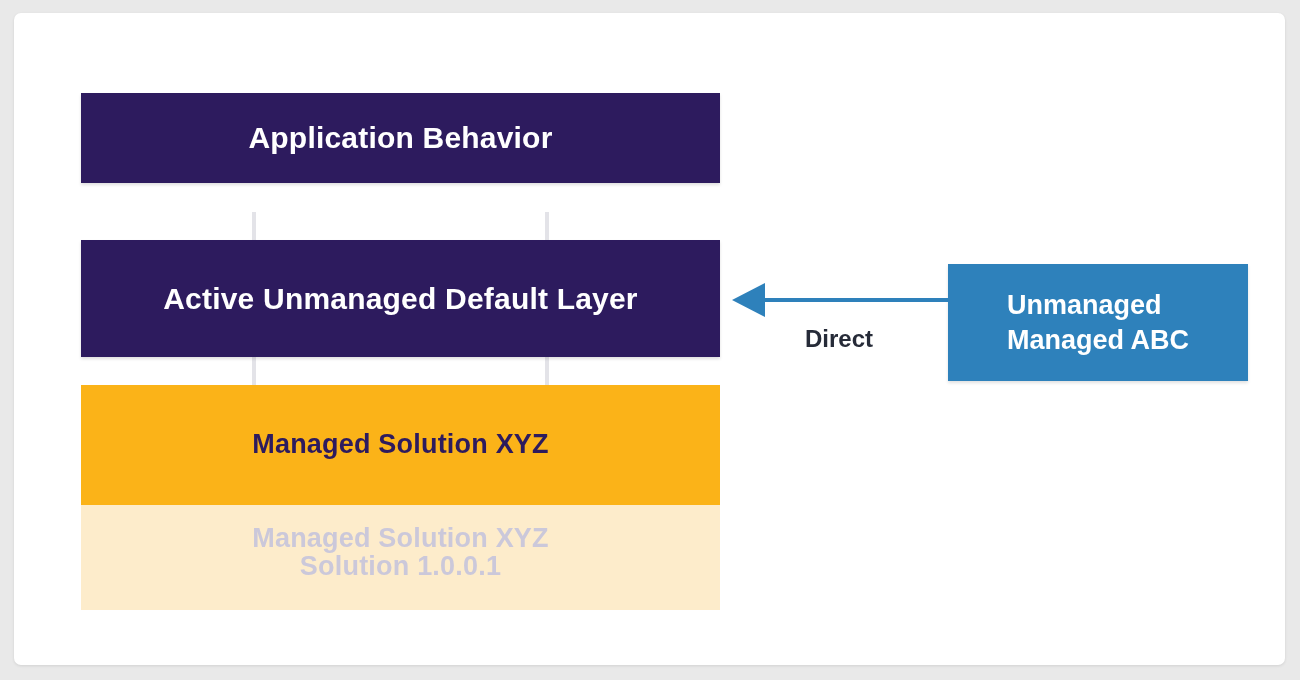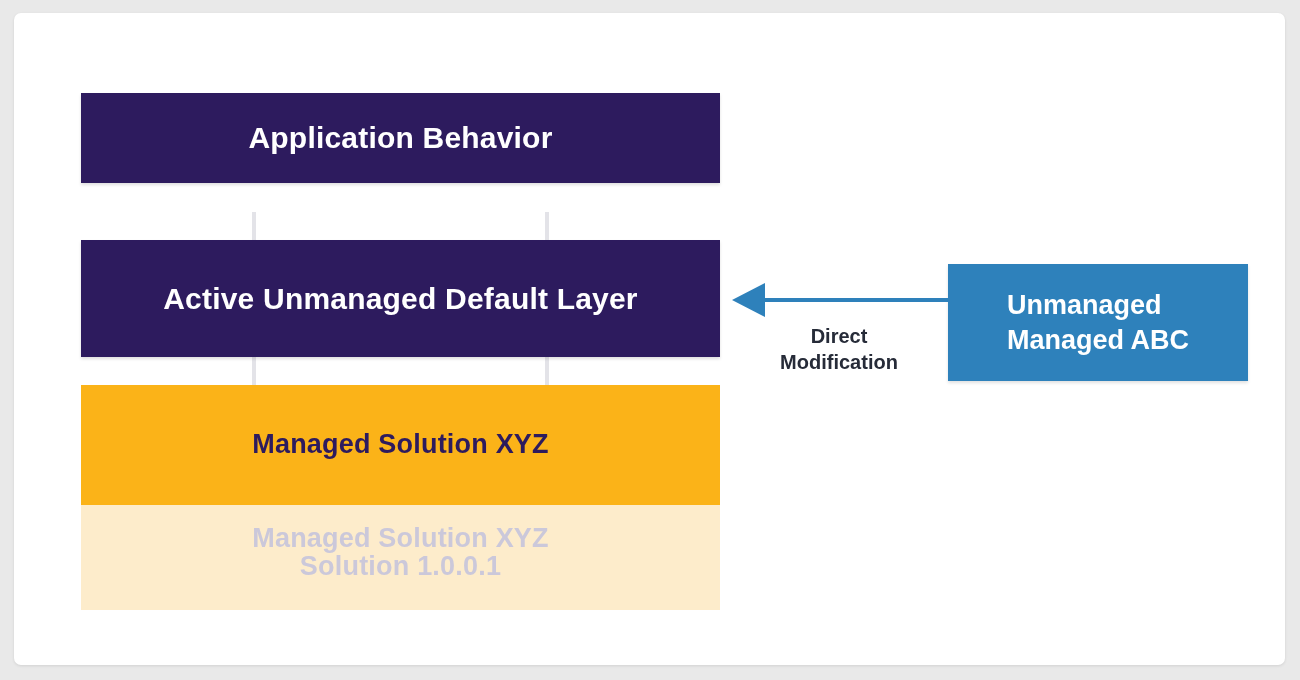--- a/index.html
+++ b/index.html
@@ -122,21 +122,21 @@
   }
 
   
   .arrow-label {
     position: absolute;
     left: 717px;
     top: 310px;
     width: 216px;
     text-align: center;
     color: #262b38;
-    font-size: 20px;
+    font-size: 24px;
     font-weight: bold;
     line-height: 1.32;
   }
 </style>
 </head>
 <body>
 
 <div id="canvas">
   <div class="card">
 
@@ -173,17 +173,16 @@
       </div>
     </div>
 
     <svg class="arrow-svg" viewBox="0 0 236 50">
       <line x1="236" y1="25" x2="42" y2="25" stroke="#2e81bb" stroke-width="4"></line>
       <polygon points="12,25 45,8 45,42" fill="#2e81bb"></polygon>
     </svg>
 
     <div class="arrow-label">
       <div>Direct</div>
-      <div>Modification</div>
     </div>
 
   </div>
 </div>
 
 </body></html>

